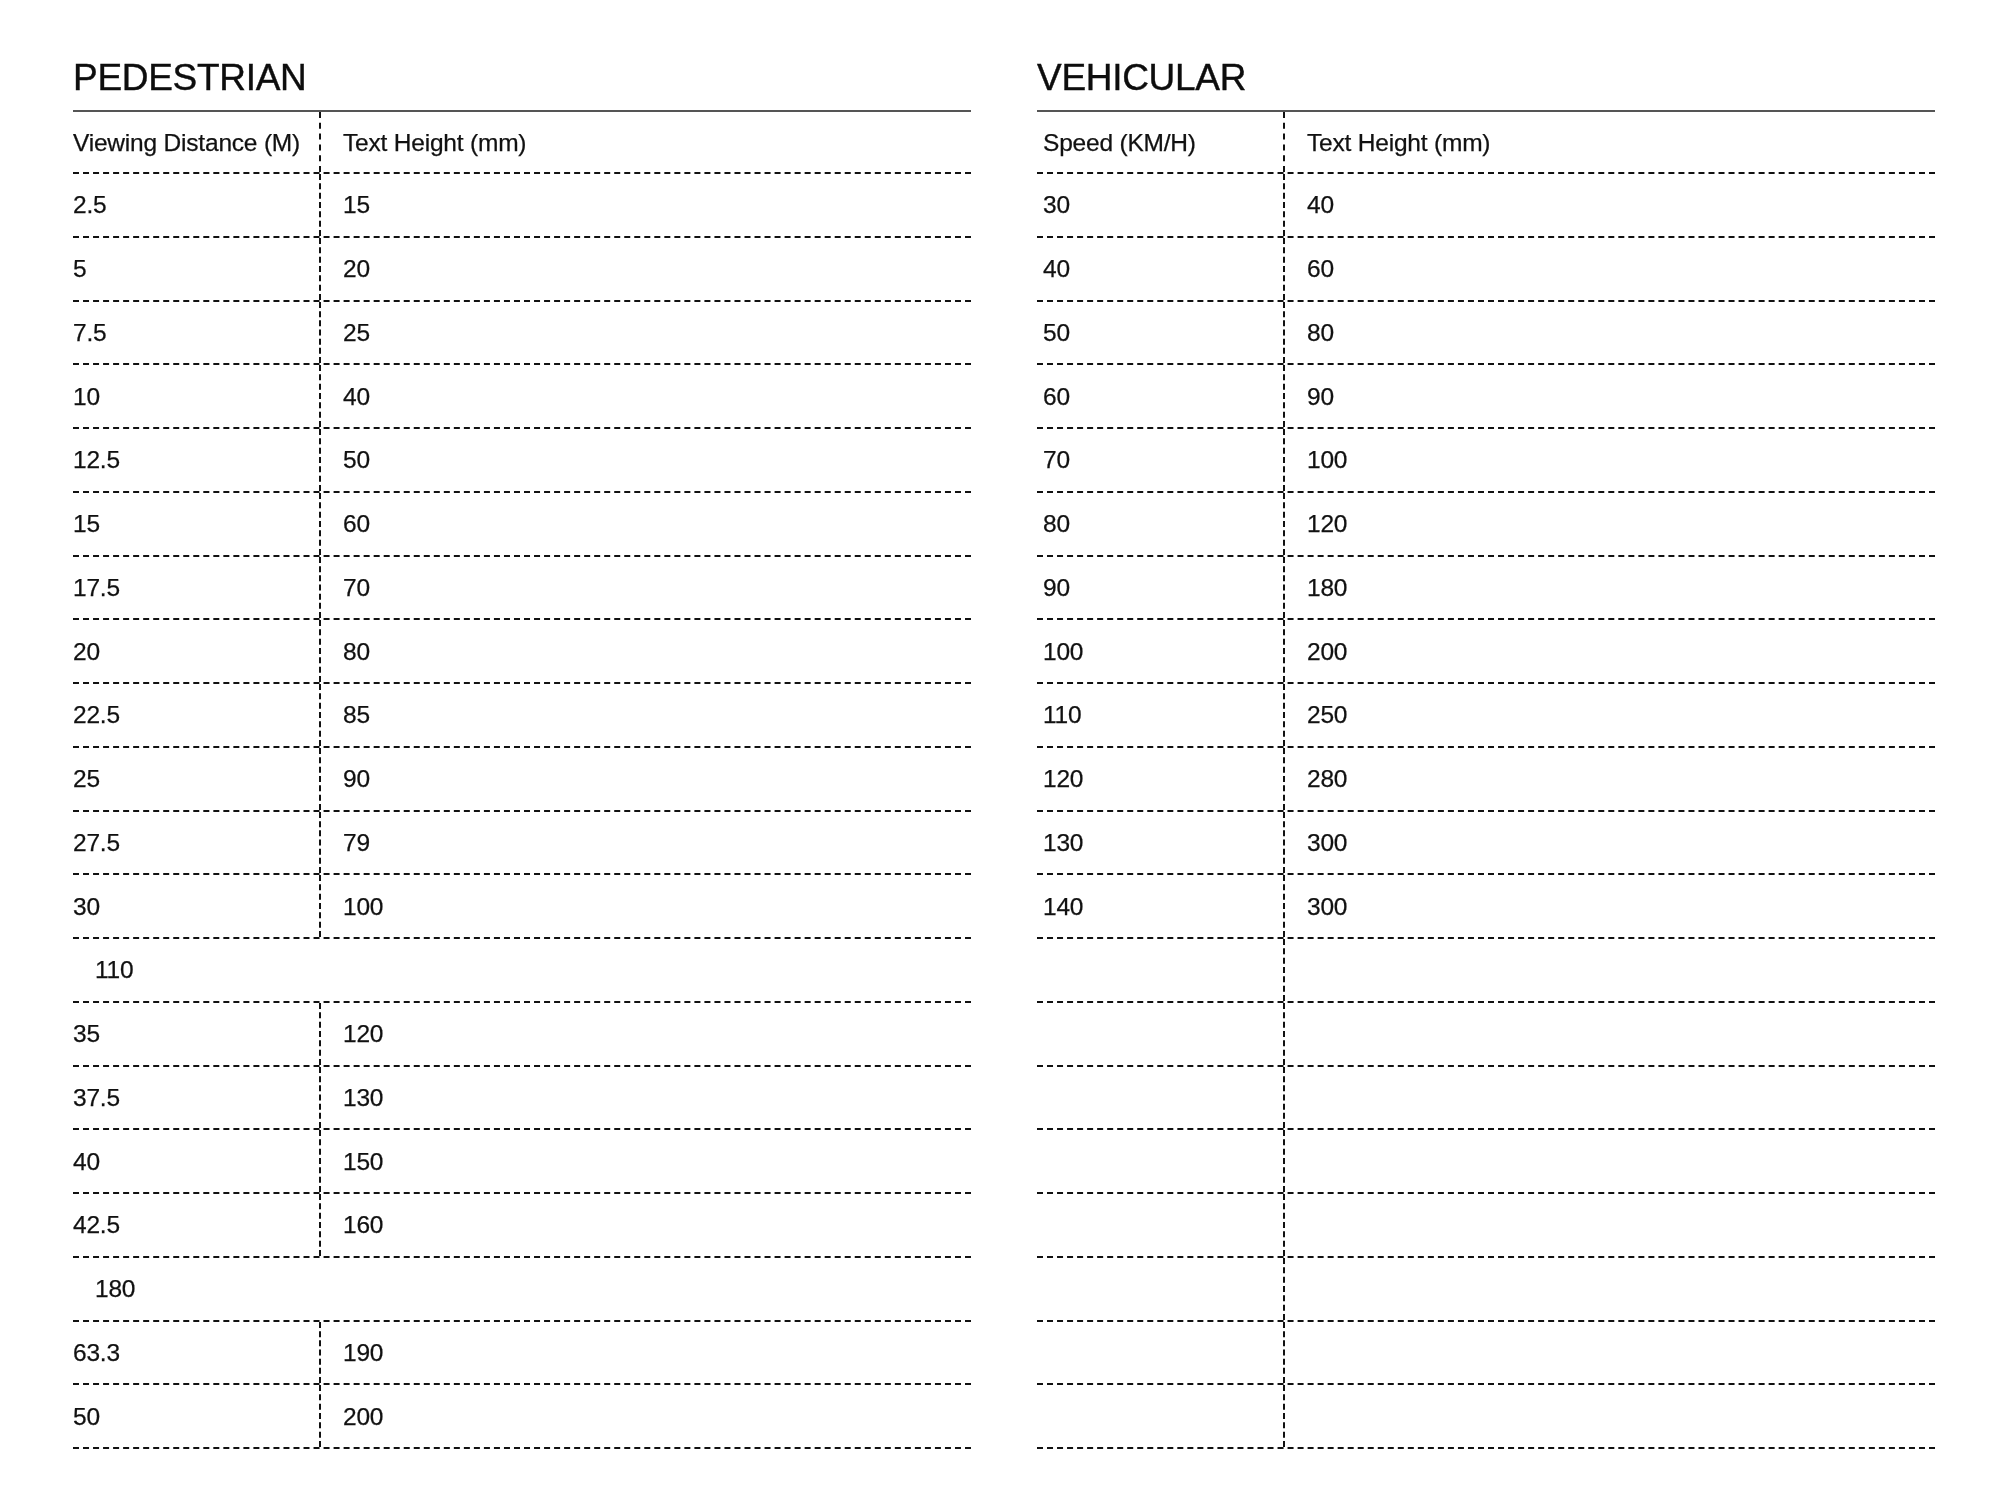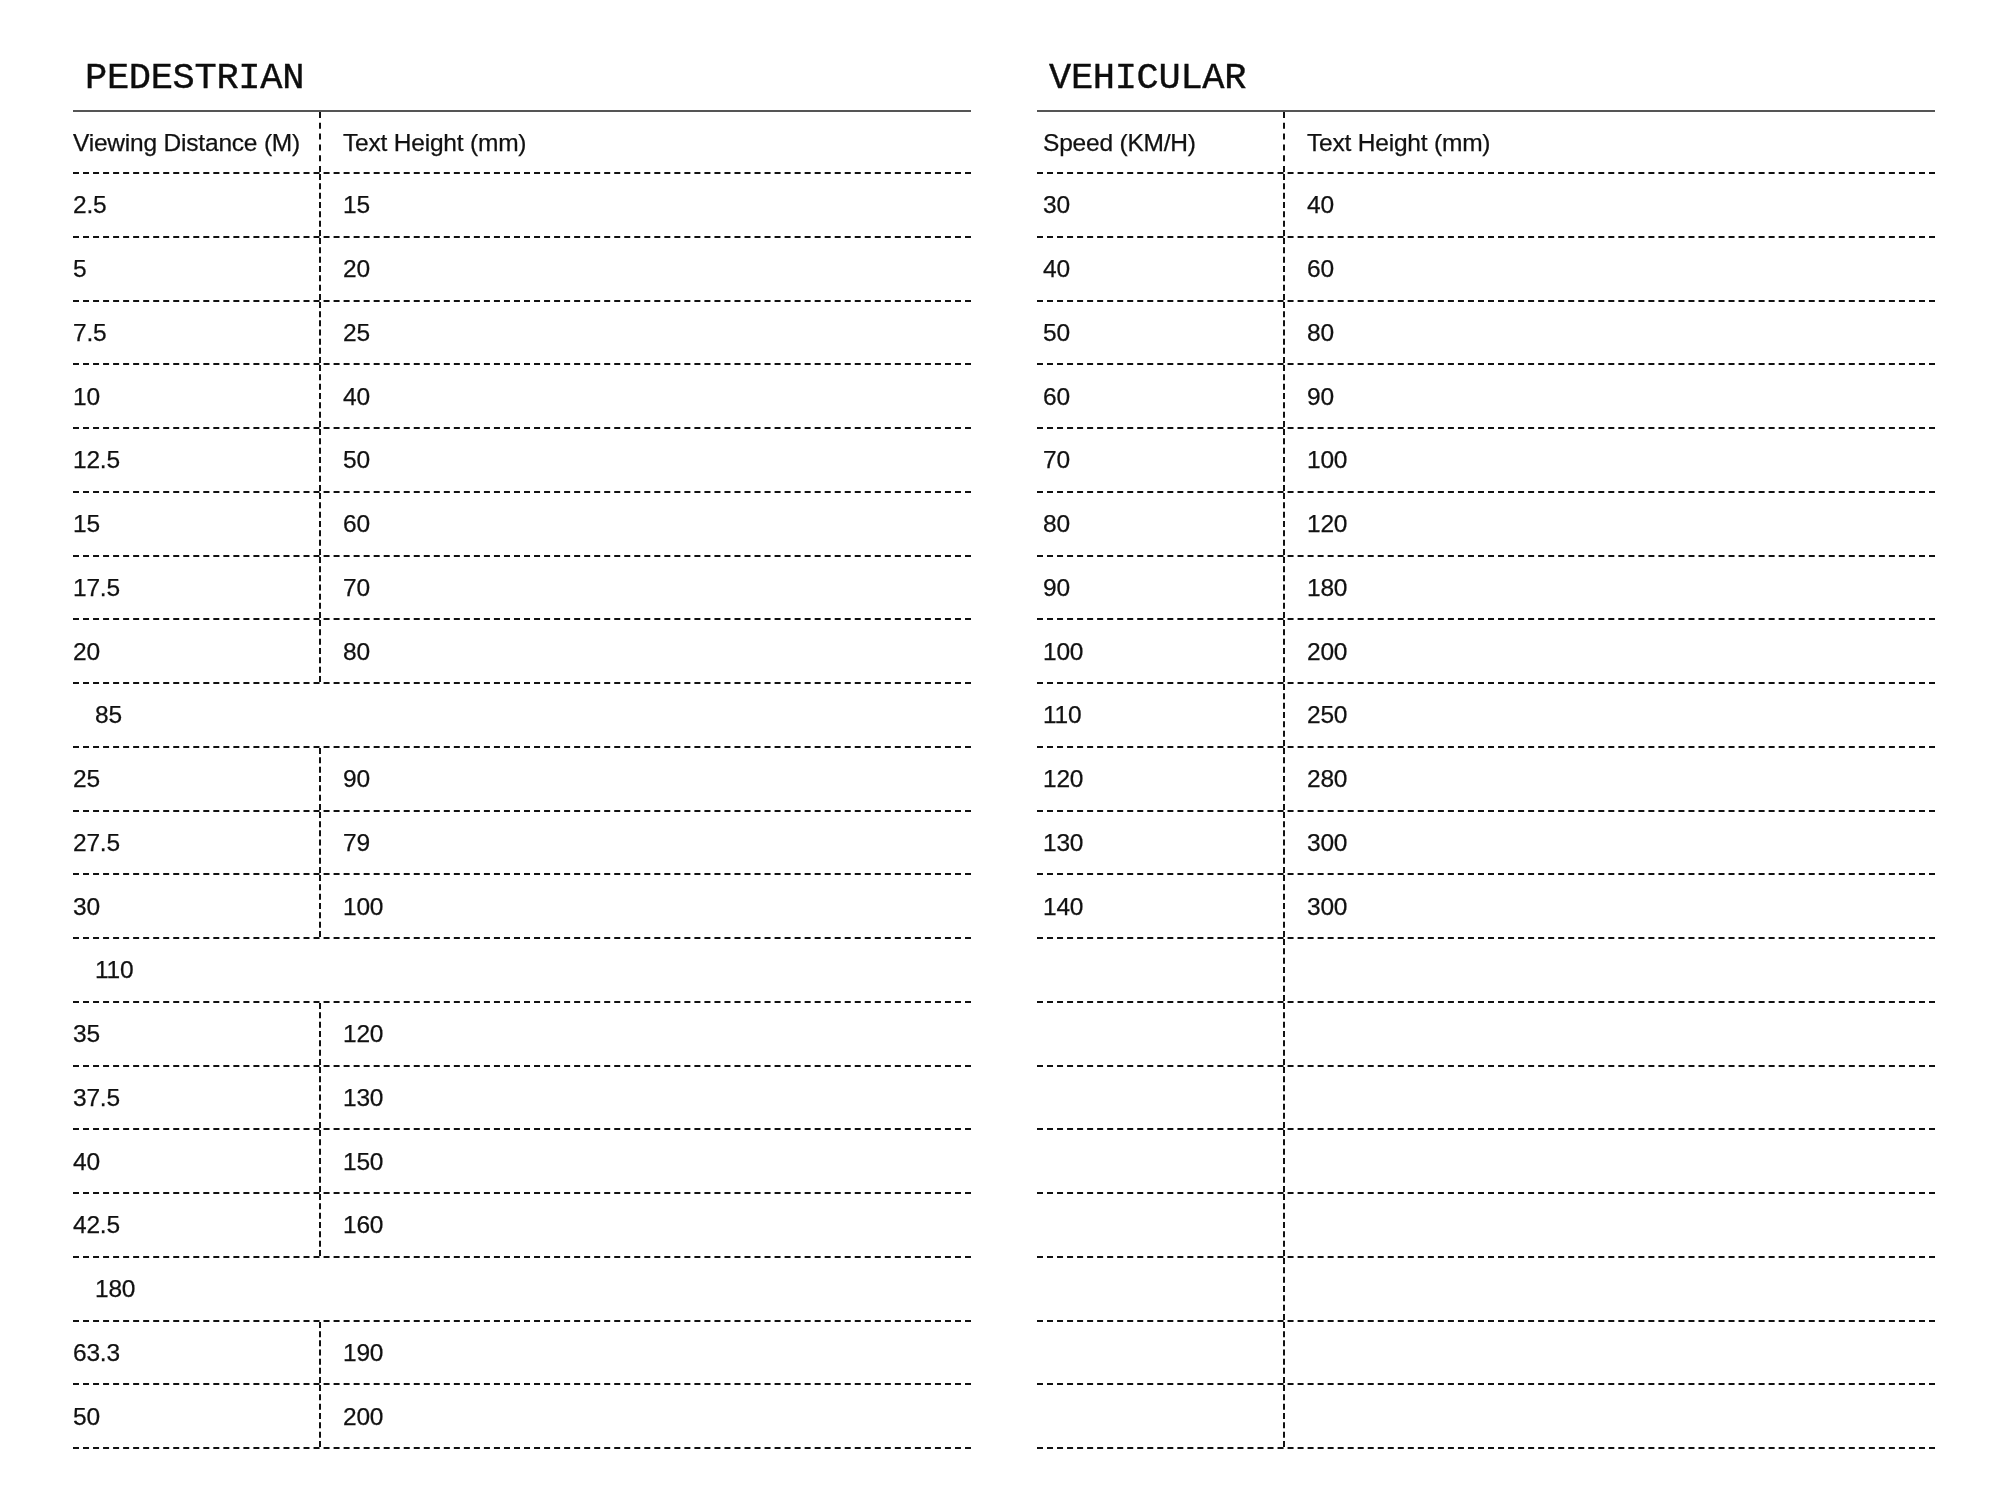--- a/index.html
+++ b/index.html
@@ -1,22 +1,22 @@
 <!DOCTYPE html>
 <html><head>
   <meta charset="utf-8">
   <style>
     html, body { margin: 0; padding: 0; background: #ffffff; }
     body { width: 2000px; height: 1500px; position: relative; overflow: hidden;
            font-family: "Liberation Sans", sans-serif; color: #111111; }
     .panel { position: absolute; top: 0; width: 898px; }
     .panel.left { left: 73px; }
     .panel.right { left: 1037px; }
-    .title { position: absolute; top: 58px; left: 12px; font-size: 37px; font-weight: 400;
-             letter-spacing: -0.3px; line-height: 40px; margin: 0; color: #0d0d0d; font-family: Liberation Mono, monospace;
+    .title { position: absolute; top: 58px; left: 0; font-size: 37px; font-weight: 400;
+             letter-spacing: -0.3px; line-height: 40px; margin: 0; color: #0d0d0d;
              -webkit-text-stroke: 0.4px #0d0d0d; }
     .rule { position: absolute; top: 110px; left: 0; width: 100%; height: 0;
             border-top: 2px solid #555555; }
     .table { position: absolute; top: 112px; left: 0; width: 100%; }
     .row { position: relative; display: flex; height: 63.75px; box-sizing: border-box;
            border-bottom: 2px dashed #111111; }
     .row.header { height: 62px; }
     .cell { display: flex; align-items: flex-end; box-sizing: border-box;
             font-size: 24.5px; line-height: 1; padding-bottom: 18px; color: #111111;
             -webkit-text-stroke: 0.25px #111111; letter-spacing: -0.2px; }
@@ -63,20 +63,21 @@
       </div>
       <div class="row">
         <div class="cell c1">17.5</div>
         <div class="cell c2">70</div>
       </div>
       <div class="row">
         <div class="cell c1">20</div>
         <div class="cell c2">80</div>
       </div>
       <div class="row">
+        <div class="cell c1">22.5</div>
         <div class="cell c2">85</div>
       </div>
       <div class="row">
         <div class="cell c1">25</div>
         <div class="cell c2">90</div>
       </div>
       <div class="row">
         <div class="cell c1">27.5</div>
         <div class="cell c2">79</div>
       </div>

